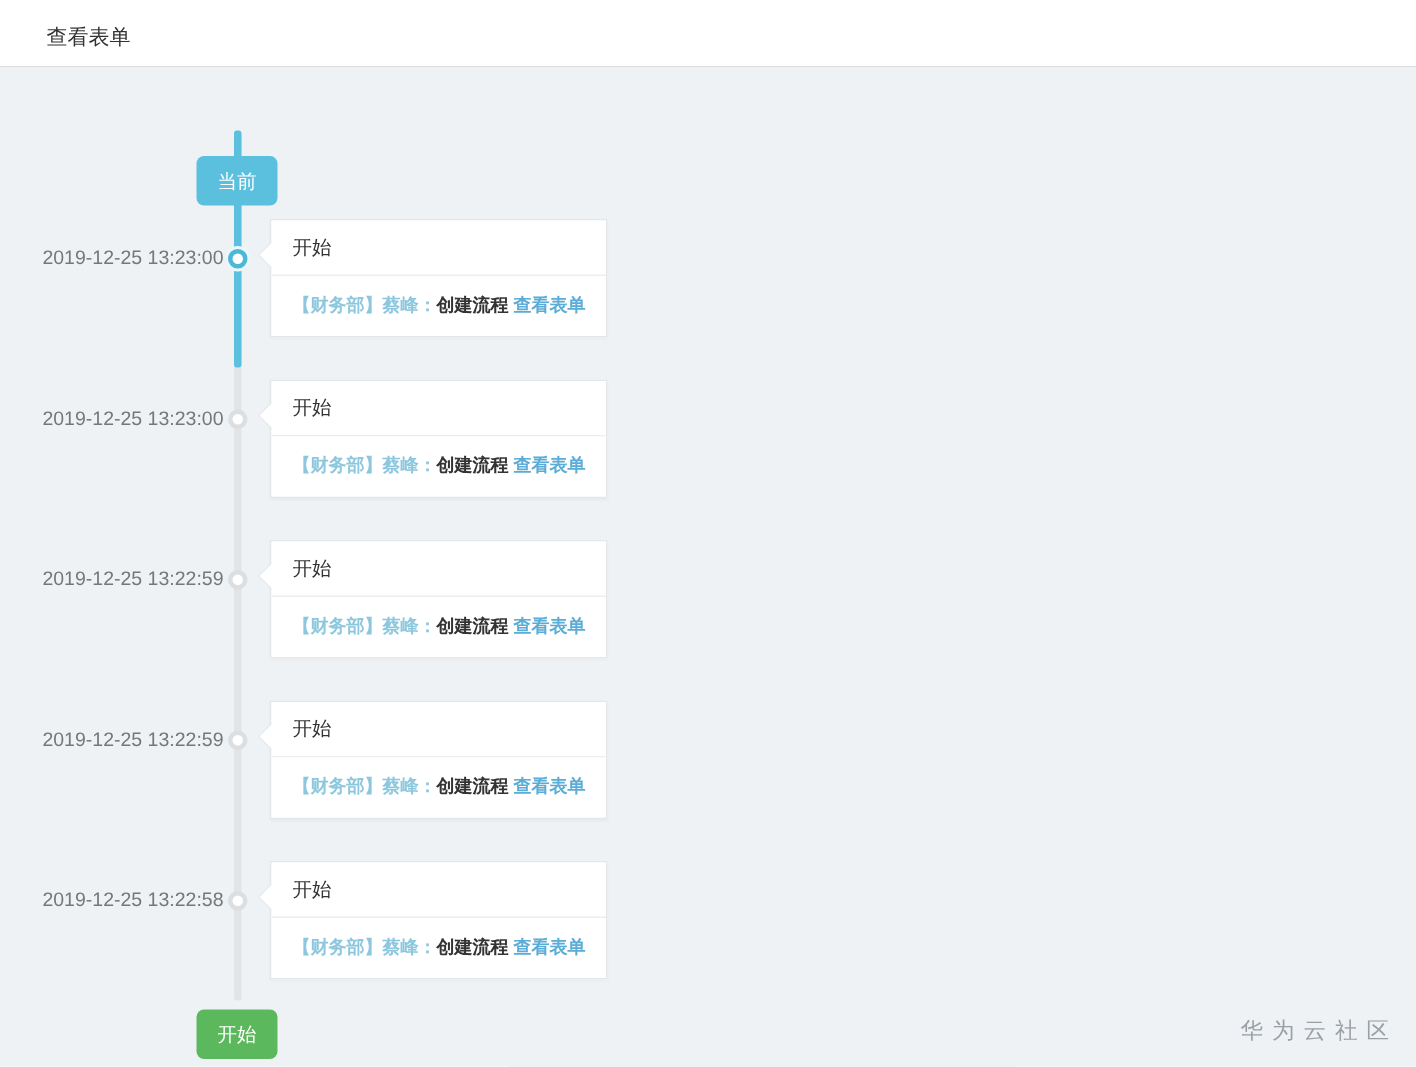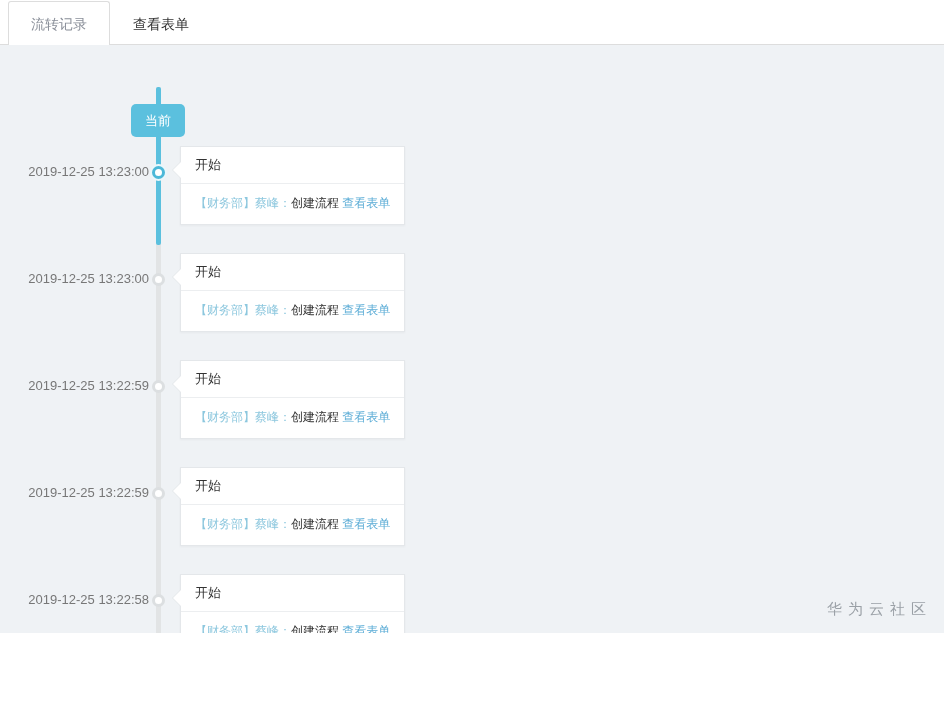--- a/index.html
+++ b/index.html
@@ -49,21 +49,21 @@
     border-top-left-radius: 3px;
     border-top-right-radius: 3px;
     color: #8a8f99;
     z-index: 2;
   }
 
   
   .panel {
     position: relative;
     width: 944px;
-    height: 588px;
+    height: 666px;
     background: #eff2f5;
     overflow: hidden;
   }
 
   
   .timeline {
     position: relative;
     width: 100%;
     height: 100%;
   }
@@ -187,20 +187,21 @@
     color: #333333;
     border-bottom: 1px solid #eceef0;
     background: #ffffff;
   }
 
   .card-body {
     padding: 11px 14px 12px;
     font-size: 12px;
     white-space: nowrap;
     background: #ffffff;
+    font-weight: bold;
   }
 
   .who  { color: #8cc7de; }
   .act  { color: #333333; }
   .link {
     color: #5bacd6;
     cursor: pointer;
     text-decoration: none;
   }
 
@@ -212,23 +213,20 @@
     font-size: 15px;
     letter-spacing: 6px;
     color: #9aa0a6;
     user-select: none;
   }
 </style>
 </head>
 <body>
 
 <div class="tabbar">
-  <div class="tab active">
-    <span>流转记录</span>
-  </div>
   <div class="tab">
     <span>查看表单</span>
   </div>
 </div>
 
 <div class="panel">
   <div class="timeline">
 
     <div class="rail"></div>
     <div class="rail-active"></div>

